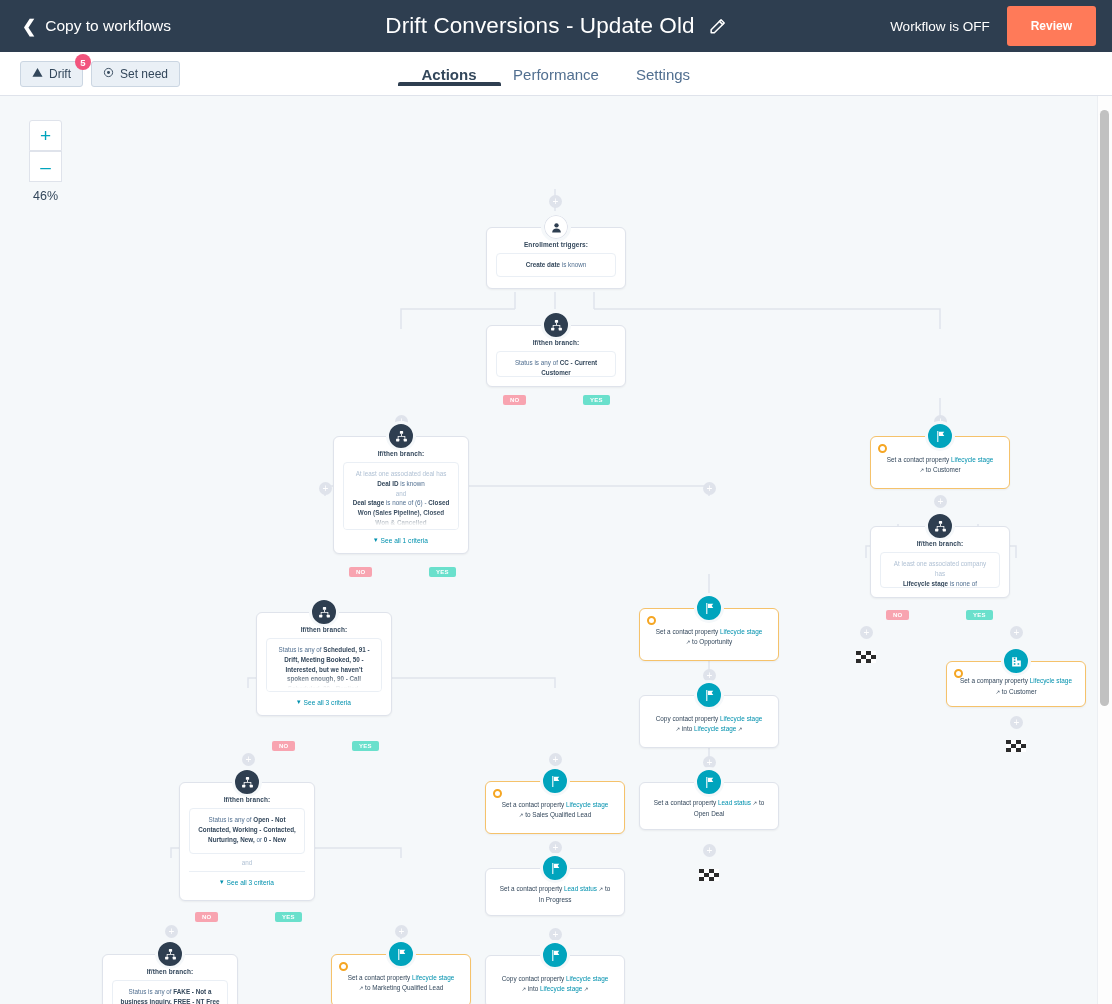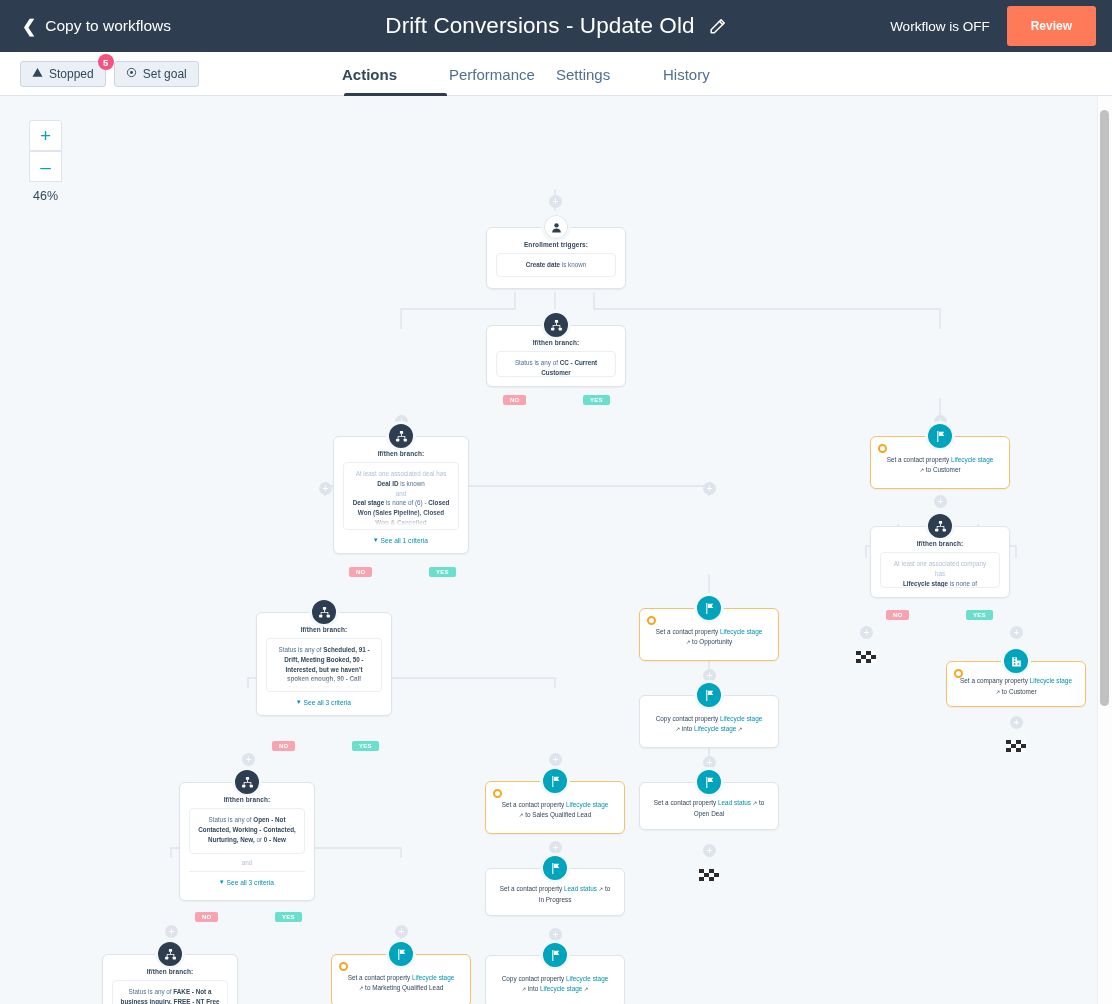--- a/index.html
+++ b/index.html
@@ -55,21 +55,21 @@
     background: #f2547d; color: #fff; font-size: 9.5px; font-weight: 700;
     min-width: 16px; height: 16px; border-radius: 8px;
     display: flex; align-items: center; justify-content: center; padding: 0 4px;
   }
   #tabs {
     position: absolute; left: 0; right: 0; top: 0; height: 44px;
     display: flex; align-items: flex-start; justify-content: center; gap: 0;
   }
   .tab {
     font-size: 15px; color: #516f90; padding: 14px 0 0 0; width: 107px;
-    cursor: pointer; height: 44px; position: relative;
+    text-align: center; cursor: pointer; height: 33px; position: relative;
   }
   .tab.active { color: #33475b; font-weight: 600; }
   .tab.active:after {
     content: ""; position: absolute; left: 2px; right: 2px; bottom: -1px;
     height: 4px; background: #2e3e50; border-radius: 2px 2px 0 0;
   }
   #tab-right { position: absolute; right: 18px; top: 8px; display: flex; gap: 8px; }
   .act-btn {
     display: flex; align-items: center; gap: 6px; justify-content: center;
     background: #fff; border: 1px solid #cbd6e2; border-radius: 3px;
@@ -186,39 +186,38 @@
 </div>
 
 <div id="tabbar">
   <div id="tab-left">
     <div class="pill-btn">
       <span>
         <svg width="11" height="11" viewBox="0 0 24 24" fill="#33475b">
             <path d="M12 2L1 21h22L12 2zm1 14h-2v2h2v-2zm0-7h-2v5h2V9z"></path>
           </svg>
       </span>
-      <span>Stopped</span>
+      <span>Drift</span>
       <span id="alerts-badge">5</span>
     </div>
     <div class="pill-btn">
       <span>
         <svg width="11" height="11" viewBox="0 0 24 24" fill="none" stroke="#33475b" stroke-width="2">
           <circle cx="12" cy="12" r="9"></circle>
             <circle cx="12" cy="12" r="3.2" fill="#33475b" stroke="none"></circle>
         </svg>
       </span>
-      <span>Set goal</span>
+      <span>Set need</span>
     </div>
   </div>
 
   <div id="tabs">
     <div class="tab active">Actions</div>
     <div class="tab">Performance</div>
     <div class="tab">Settings</div>
-    <div class="tab">History</div>
   </div>
 
 </div>
 
 <div id="canvas">
 
   <svg id="edges">
     <g stroke="#dfe3eb" stroke-width="1.4" fill="none">
 
       <path d="M555,93 L555,115"></path>

